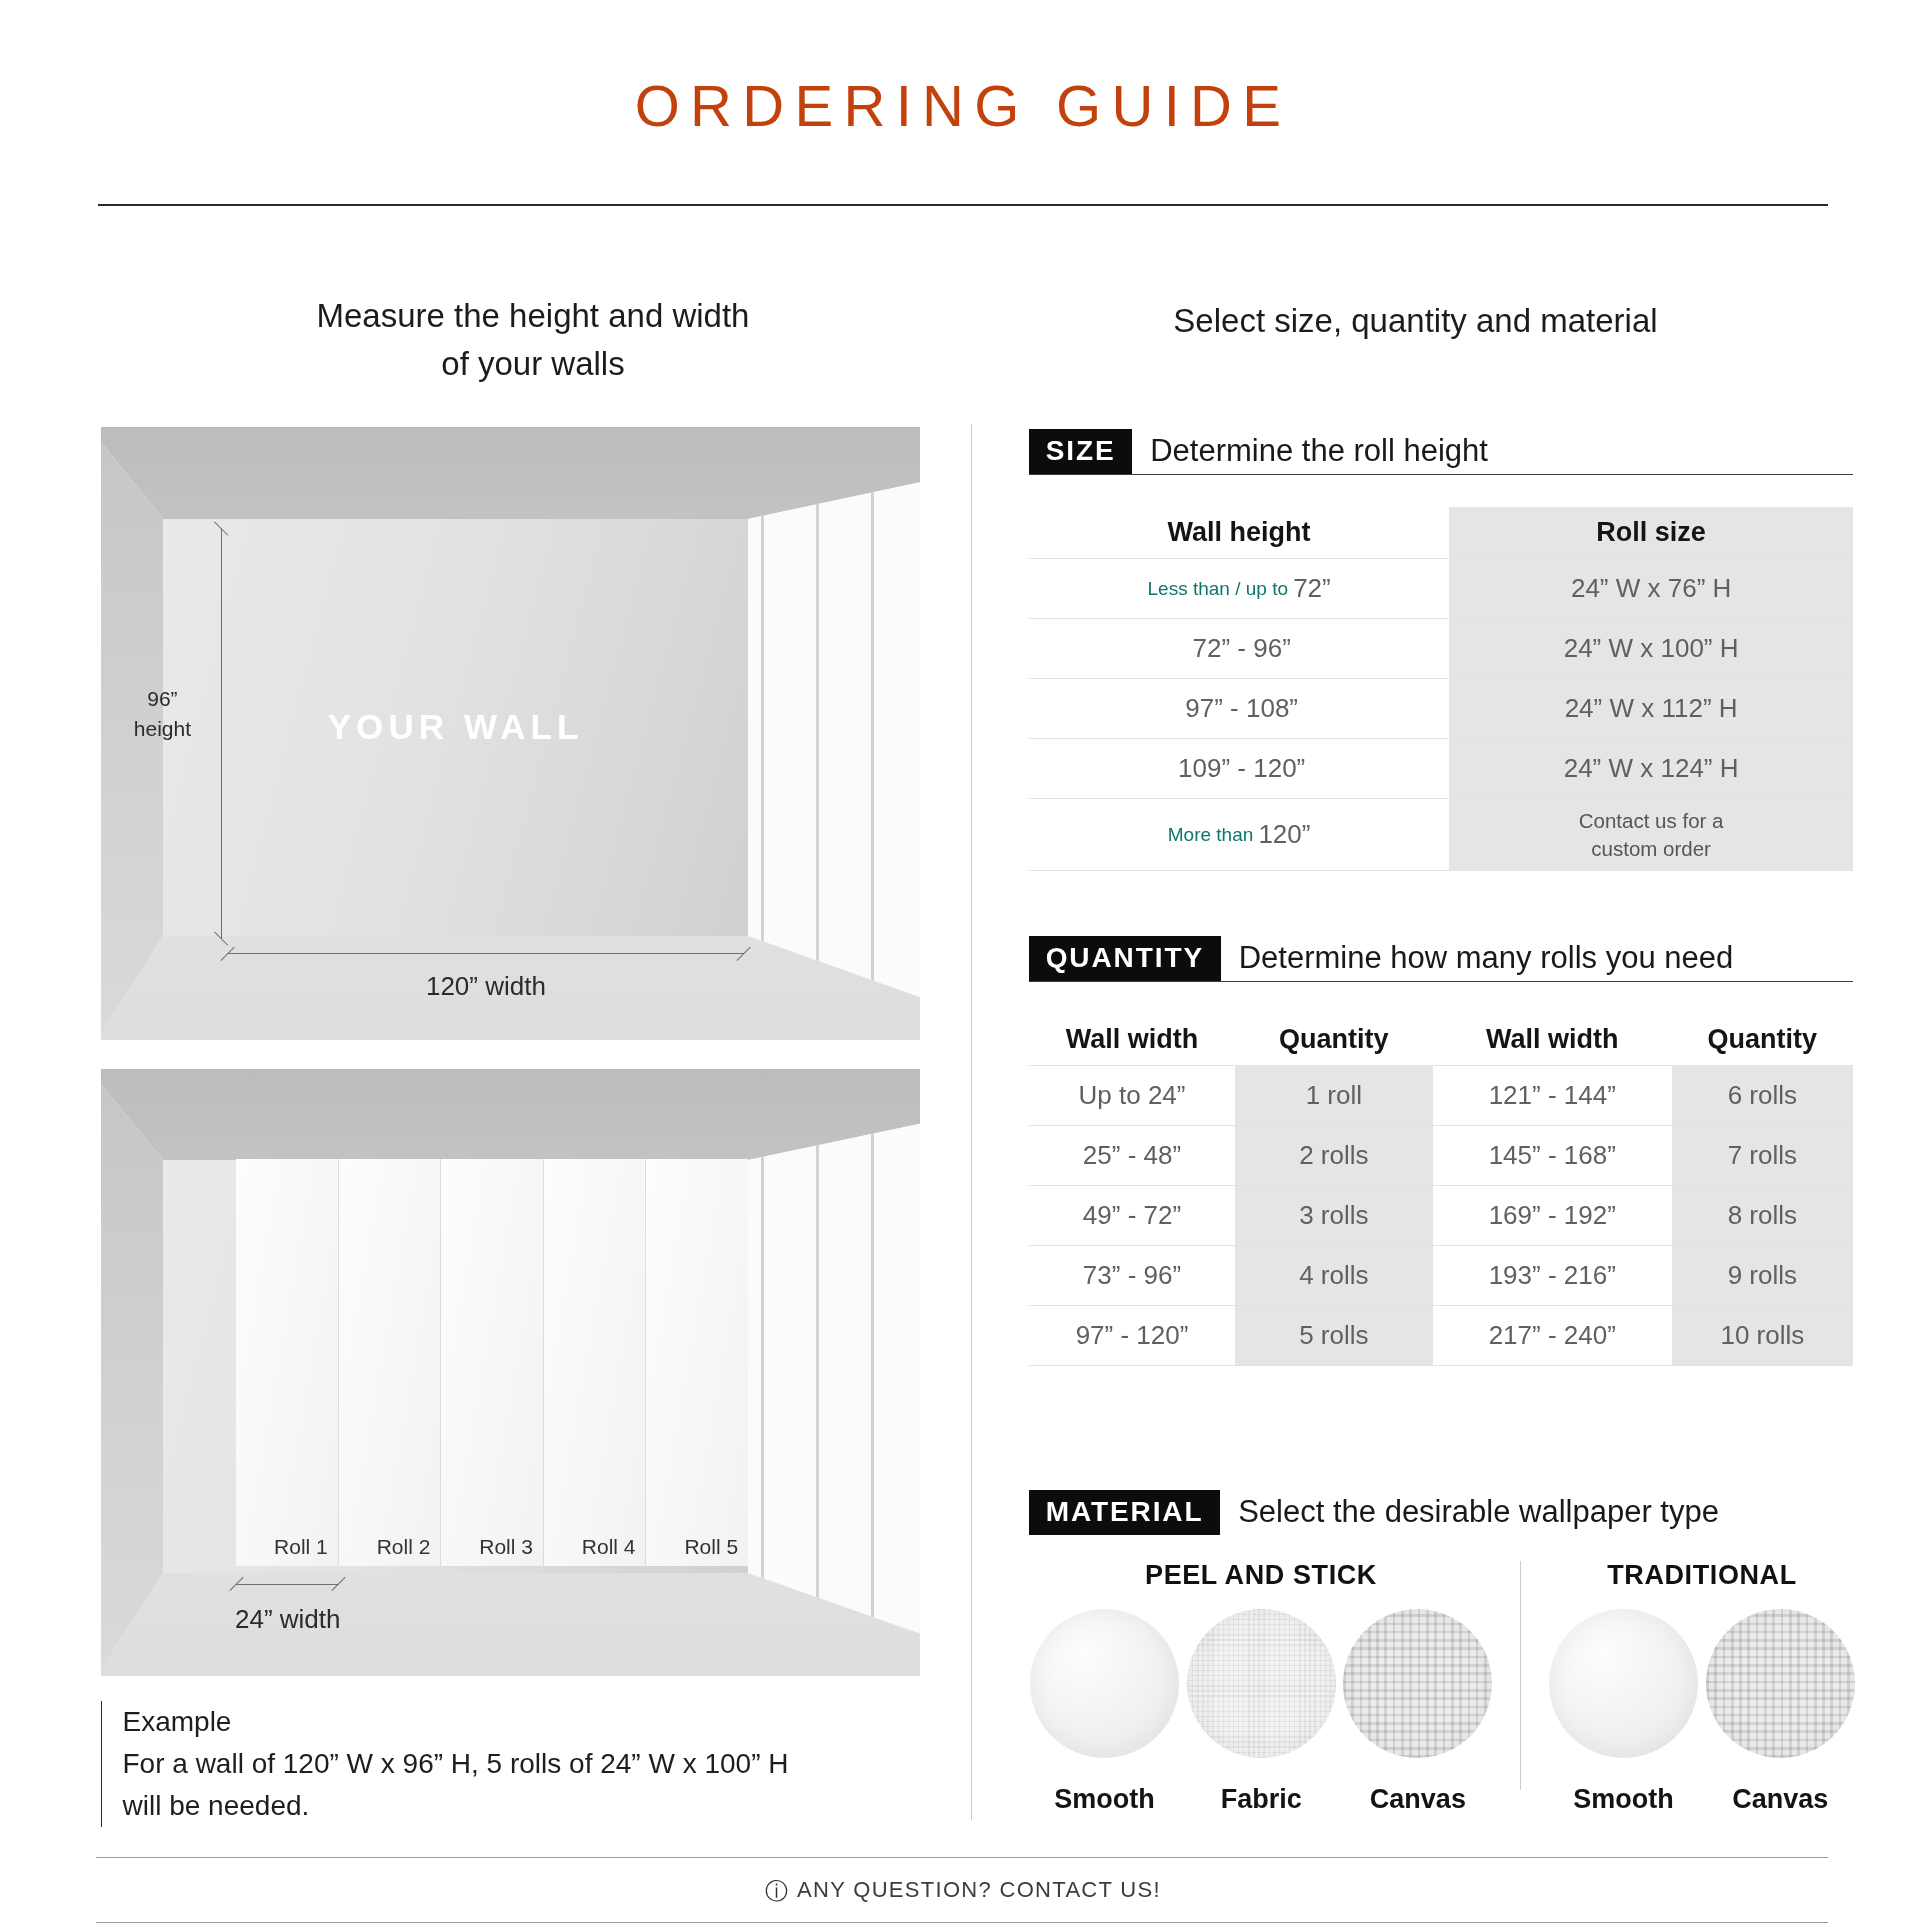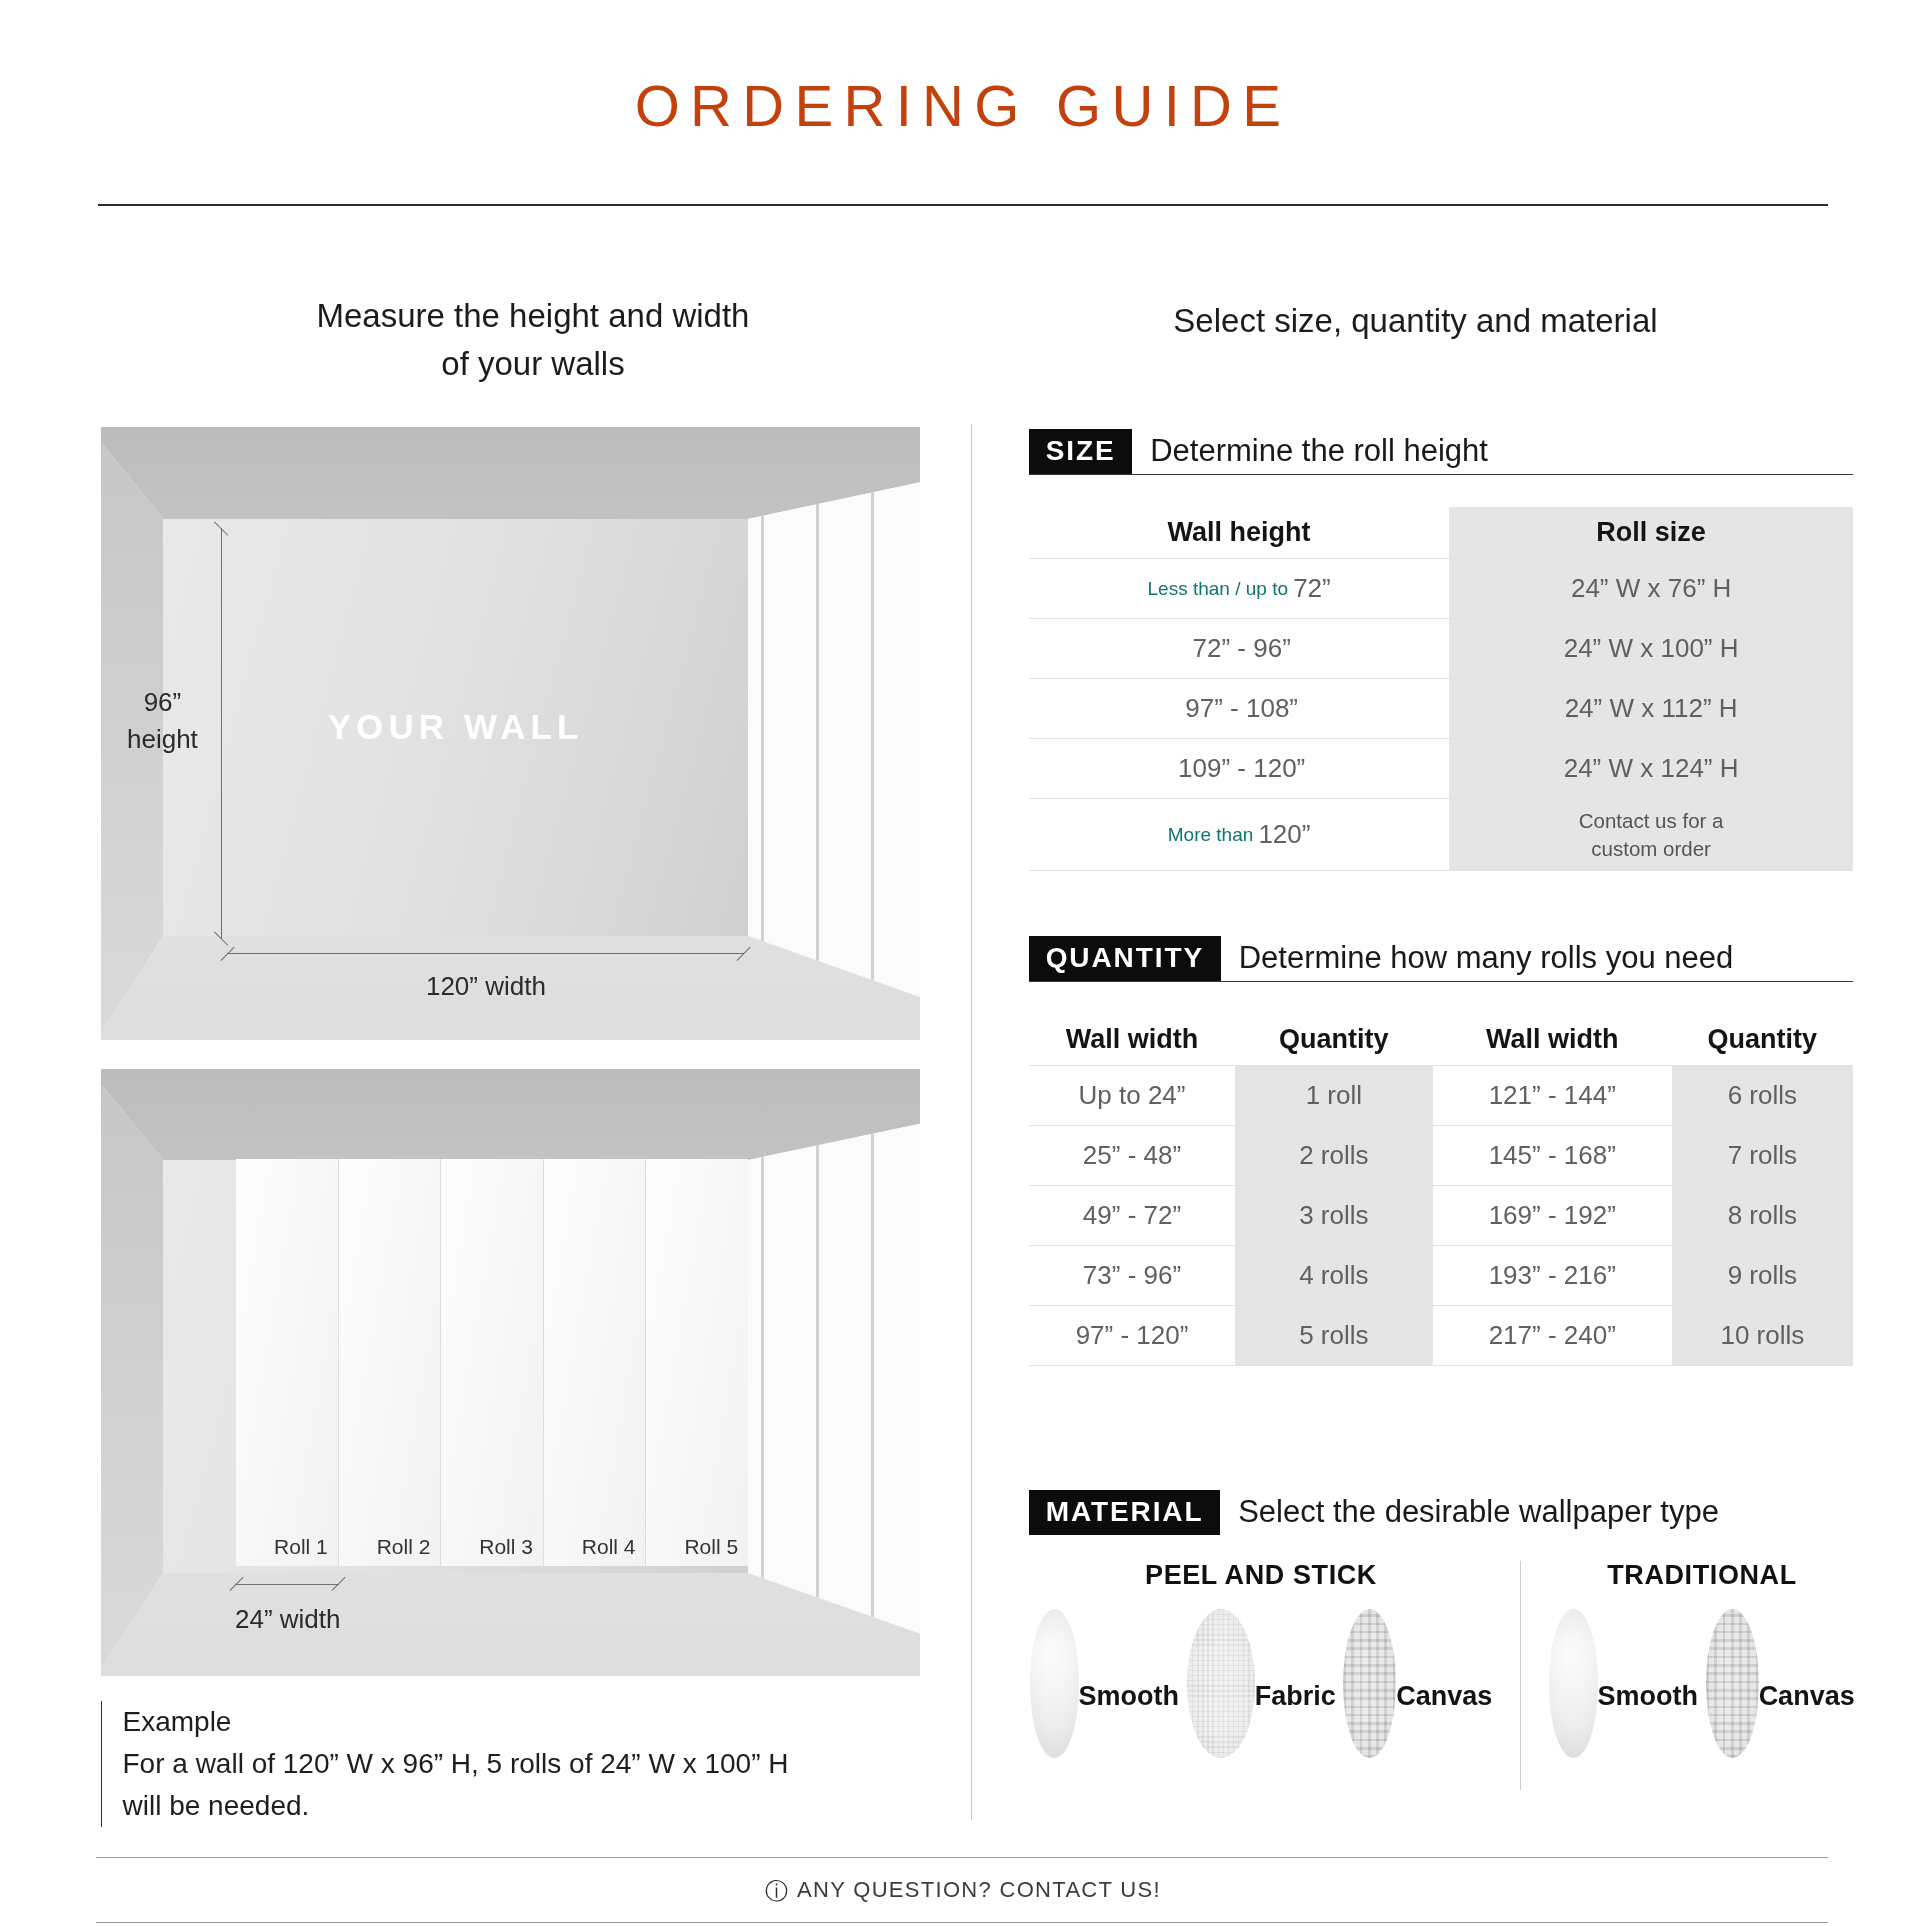--- a/index.html
+++ b/index.html
@@ -42,21 +42,21 @@
                background:#6f6f6f; transform:translateX(-50%) rotate(45deg); }
   .dim-v::before { top:-0.6px; } .dim-v::after { bottom:-0.6px; }
   .dim-h { position:absolute; height:1.3px; background:#6f6f6f; }
   .dim-h::before,.dim-h::after { content:""; position:absolute; top:50%; width:1.3px; height:19px;
                background:#6f6f6f; transform:translateY(-50%) rotate(45deg); }
   .dim-h::before { left:-0.6px; } .dim-h::after { right:-0.6px; }
 
   .room1 .dim-v { left:14.6%; top:16.5%; height:67%; }
   .room1 .dim-h { left:15.5%; top:85.8%; width:63%; }
   .height-label { position:absolute; left:0; top:42%; width:15%; text-align:center;
-                  font-size:26px; line-height:1.4; color:#2b2b2b; }
+                  font-size:21px; line-height:1.4; color:#2b2b2b; }
   .width-label { position:absolute; left:15.5%; top:88.8%; width:63%; text-align:center;
                  font-size:26px; color:#2b2b2b; }
 
   .rolls { position:absolute; left:16.5%; top:14.8%; width:62.5%; height:67%; display:flex; }
   .roll { flex:1; position:relative; background:linear-gradient(100deg,#fdfdfd,#f2f2f2);
           border-right:1.3px solid #dcdcdc; }
   .roll:last-child { border-right:none; }
   .roll-label { position:absolute; bottom:6.4px; left:14px; width:100%; text-align:center;
                 font-size:21px; color:#333; }
   .room2 .dim-h { left:16.5%; top:84.8%; width:12.5%; }
@@ -97,21 +97,21 @@
   .roll-note { position:absolute; left:1029px; top:1380px; width:824px; text-align:center;
                font-size:19px; letter-spacing:1.3px; color:#2e2e2e; }
   .info-icon { font-size:23px; margin-right:7.7px; vertical-align:-1.9px; color:#2e2e2e; }
 
   
   .mat-group { position:absolute; top:1560px; }
   .g1 { left:1030px; width:462px; }
   .g2 { left:1549px; width:306px; }
   .mat-name { text-align:center; font-size:27px; font-weight:700; letter-spacing:0.6px; color:#111; }
   .swatch-row { display:flex; gap:7.7px; margin-top:18px; }
-  .swatch { width:149px; display:flex; flex-direction:row; align-items:center; }
+  .swatch { width:149px; display:flex; flex-direction:column; align-items:center; }
   .circle { width:149px; height:149px; border-radius:50%; box-shadow:inset 0 0 29px rgba(0,0,0,0.05); }
   .tex-smooth { background:radial-gradient(circle at 35% 30%, #fdfdfd, #efefef 65%, #e6e6e6); }
   .tex-fabric { background-color:#f2f2f2;
     background-image:repeating-linear-gradient(0deg, rgba(0,0,0,0.05) 0 1.3px, transparent 1.3px 5.1px),
                      repeating-linear-gradient(90deg, rgba(0,0,0,0.05) 0 1.3px, transparent 1.3px 5.1px); }
   .tex-canvas { background-color:#ececec;
     background-image:repeating-linear-gradient(0deg, rgba(0,0,0,0.10) 0 2.6px, transparent 2.6px 8.3px),
                      repeating-linear-gradient(90deg, rgba(0,0,0,0.10) 0 2.6px, transparent 2.6px 8.3px); }
   .swatch-label { margin-top:26px; font-size:27px; font-weight:700; color:#141414; }
   .mat-divider { position:absolute; left:1520px; top:1561px; width:1.3px; height:229px; background:#cccccc; }

